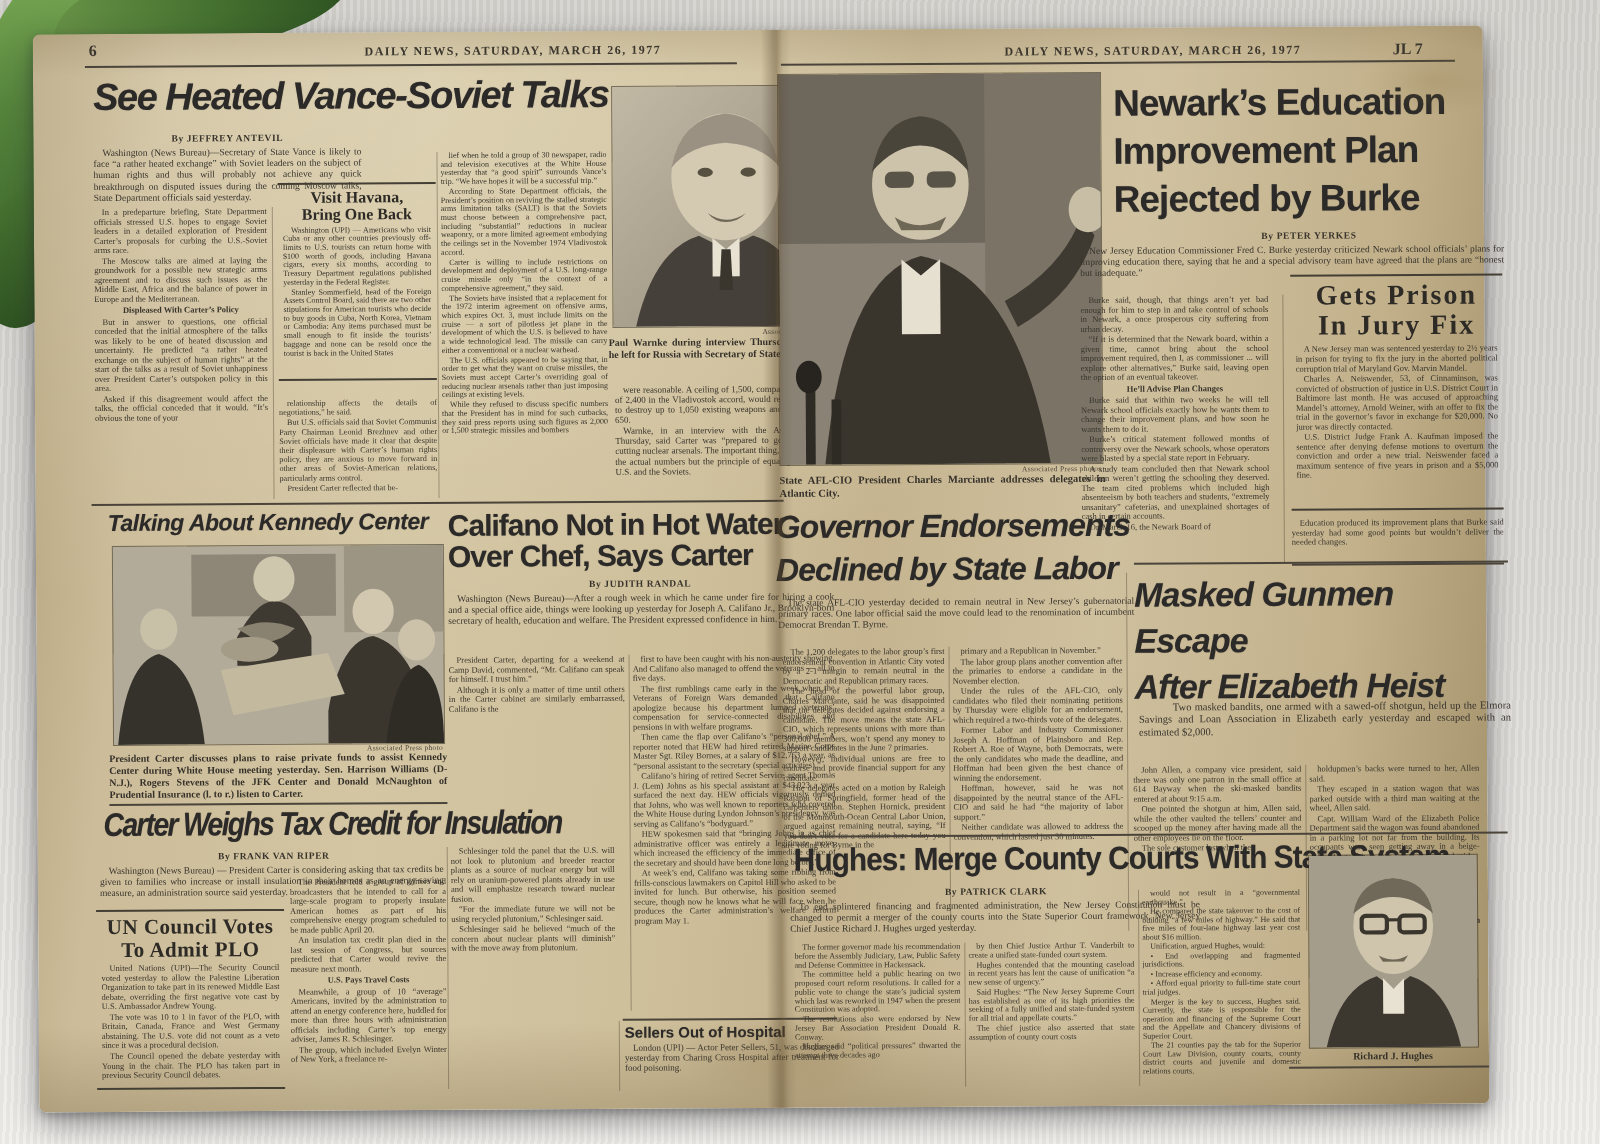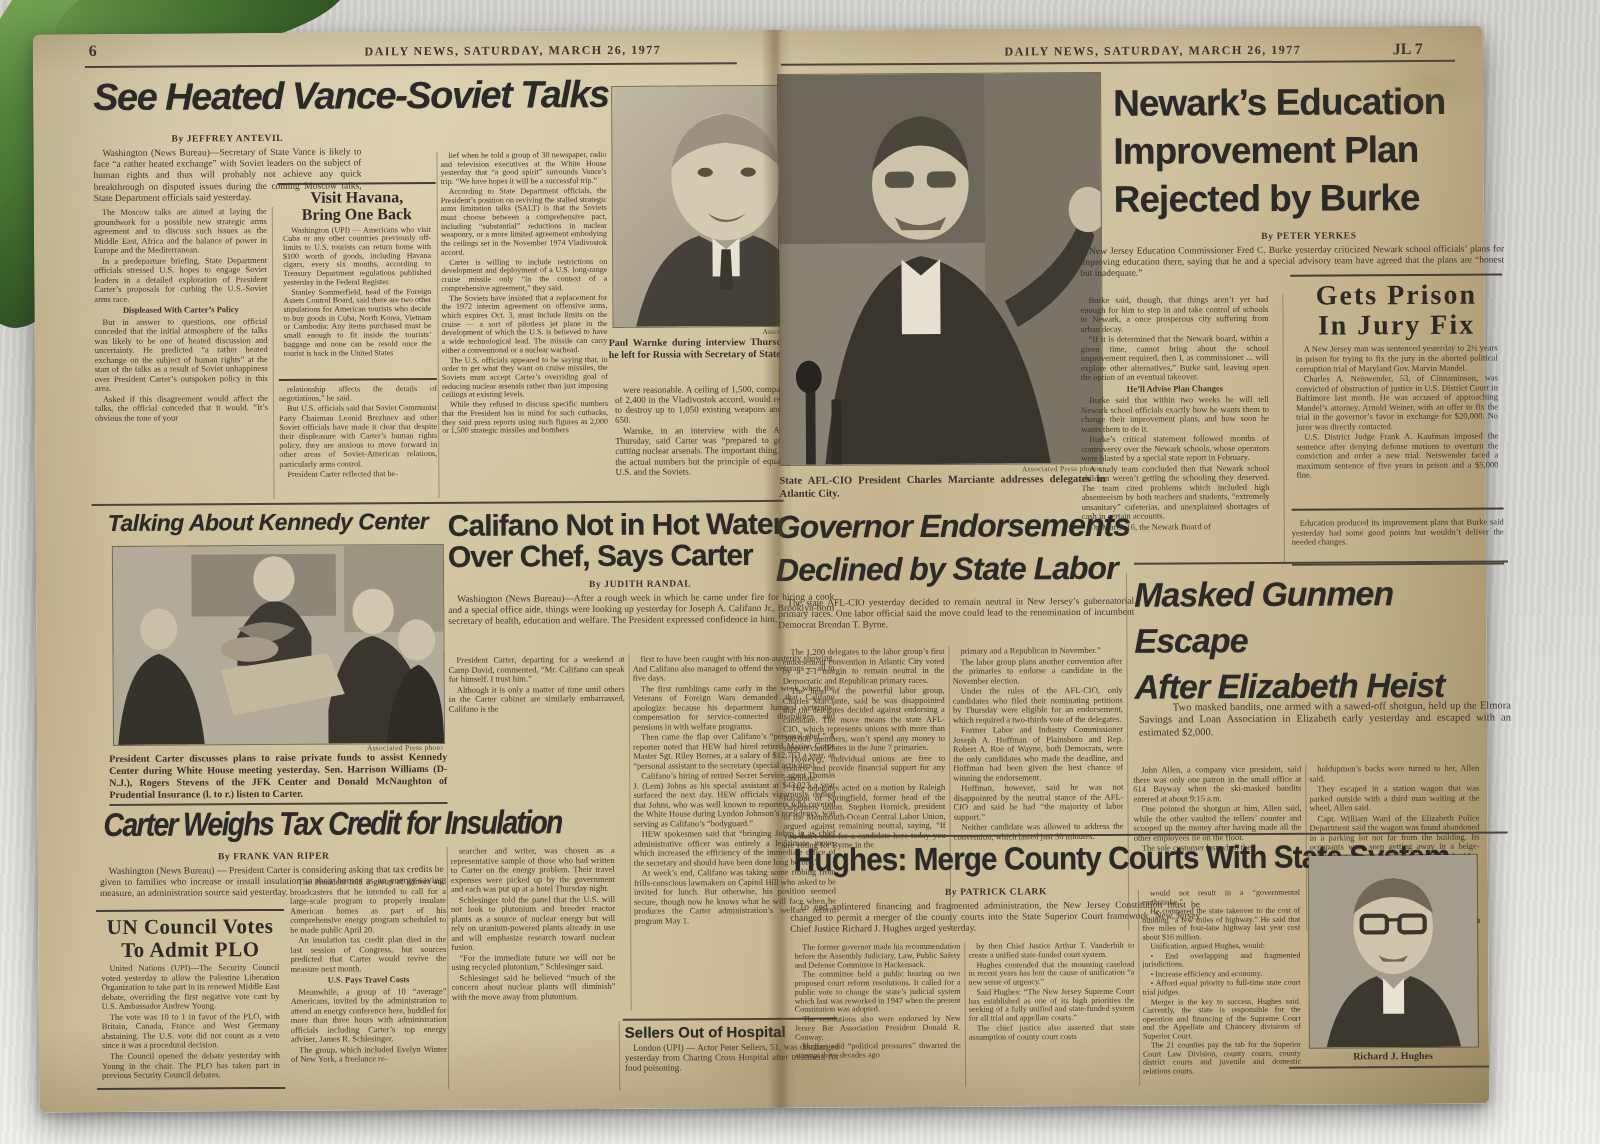--- a/index.html
+++ b/index.html
@@ -62,39 +62,39 @@
     <div class="blk pagenum" style="left:56px;top:8px;">6</div>
     <div class="blk masthead" style="left:290px;top:12px;width:380px;">DAILY NEWS, SATURDAY, MARCH 26, 1977</div>
     <div class="rule-h" style="left:52px;top:32px;width:652px;"></div>
 
     <div class="blk hl italic" style="left:60px;top:44px;width:530px;font-size:38px;letter-spacing:-1.5px;">See Heated Vance-Soviet Talks</div>
     <div class="blk byline" style="left:60px;top:100px;width:268px;">By JEFFREY ANTEVIL</div>
     <div class="blk lead" style="left:60px;top:114px;width:268px;height:58px;">
       <p>Washington (News Bureau)—Secretary of State Vance is likely to face “a rather heated exchange” with Soviet leaders on the subject of human rights and thus will probably not achieve any quick breakthrough on disputed issues during the coming Moscow talks, State Department officials said yesterday.</p>
     </div>
     <div class="blk col" style="left:60px;top:174px;width:173px;height:294px;">
+        <p>In a predeparture briefing, State Department officials stressed U.S. hopes to engage Soviet leaders in a detailed exploration of President Carter’s proposals for curbing the U.S.-Soviet arms race.</p>
         <p>The Moscow talks are aimed at laying the groundwork for a possible new strategic arms agreement and to discuss such issues as the Middle East, Africa and the balance of power in Europe and the Mediterranean.</p>
-        <p>In a predeparture briefing, State Department officials stressed U.S. hopes to engage Soviet leaders in a detailed exploration of President Carter’s proposals for curbing the U.S.-Soviet arms race.</p>
         <p class="subhead">Displeased With Carter’s Policy</p>
         <p>But in answer to questions, one official conceded that the initial atmosphere of the talks was likely to be one of heated discussion and uncertainty. He predicted “a rather heated exchange on the subject of human rights” at the start of the talks as a result of Soviet unhappiness over President Carter’s outspoken policy in this area.</p>
         <p>Asked if this disagreement would affect the talks, the official conceded that it would. “It’s obvious the tone of your</p>
       </div>
     <div class="rule-v" style="left:238px;top:174px;height:292px;"></div>
 
     <div class="blk box" style="left:244px;top:150px;width:158px;height:198px;">
       <div class="serif-hl" style="font-size:16px;">
           <p>Visit Havana,</p>
           <p>Bring One Back</p>
         </div>
       <div class="col s8" style="position:static;margin-top:3px;height:142px;">
           <p>Washington (UPI) — Americans who visit Cuba or any other countries previously off-limits to U.S. tourists can return home with $100 worth of goods, including Havana cigars, every six months, according to Treasury Department regulations published yesterday in the Federal Register.</p>
           <p>Stanley Sommerfield, head of the Foreign Assets Control Board, said there are two other stipulations for American tourists who decide to buy goods in Cuba, North Korea, Vietnam or Cambodia: Any items purchased must be small enough to fit inside the tourists’ baggage and none can be resold once the tourist is back in the United States</p>
         </div>
     </div>
-    <div class="blk col" style="left:244px;top:352px;width:158px;height:112px;font-size:8.2px;">
+    <div class="blk col" style="left:244px;top:366px;width:158px;height:112px;font-size:8.2px;">
         <p>relationship affects the details of negotiations,” he said.</p>
         <p>But U.S. officials said that Soviet Communist Party Chairman Leonid Brezhnev and other Soviet officials have made it clear that despite their displeasure with Carter’s human rights policy, they are anxious to move forward in other areas of Soviet-American relations, particularly arms control.</p>
         <p>President Carter reflected that be-</p>
       </div>
     <div class="rule-v" style="left:403px;top:120px;height:346px;"></div>
 
     <div class="blk col s8" style="left:407px;top:120px;width:166px;height:348px;">
         <p>lief when he told a group of 30 newspaper, radio and television executives at the White House yesterday that “a good spirit” surrounds Vance’s trip. “We have hopes it will be a successful trip.”</p>
         <p>According to State Department officials, the President’s position on reviving the stalled strategic arms limitation talks (SALT) is that the Soviets must choose between a comprehensive pact, including “substantial” reductions in nuclear weaponry, or a more limited agreement embodying the ceilings set in the November 1974 Vladivostok accord.</p>
         <p>Carter is willing to include restrictions on development and deployment of a U.S. long-range cruise missile only “in the context of a comprehensive agreement,” they said.</p>
@@ -196,21 +196,20 @@
     </div>
     <div class="blk col" style="left:252px;top:845px;width:156px;height:212px;">
         <p>The President told a group of editors and broadcasters that he intended to call for a large-scale program to properly insulate American homes as part of his comprehensive energy program scheduled to be made public April 20.</p>
         <p>An insulation tax credit plan died in the last session of Congress, but sources predicted that Carter would revive the measure next month.</p>
         <p class="subhead">U.S. Pays Travel Costs</p>
         <p>Meanwhile, a group of 10 “average” Americans, invited by the administration to attend an energy conference here, huddled for more than three hours with administration officials including Carter’s top energy adviser, James R. Schlesinger.</p>
         <p>The group, which included Evelyn Winter of New York, a freelance re-</p>
       </div>
     <div class="rule-v" style="left:409px;top:815px;height:242px;"></div>
     <div class="blk col" style="left:413px;top:815px;width:164px;height:242px;">
-        <p>searcher and writer, was chosen as a representative sample of those who had written to Carter on the energy problem. Their travel expenses were picked up by the government and each was put up at a hotel Thursday night.</p>
         <p>Schlesinger told the panel that the U.S. will not look to plutonium and breeder reactor plants as a source of nuclear energy but will rely on uranium-powered plants already in use and will emphasize research toward nuclear fusion.</p>
         <p>“For the immediate future we will not be using recycled plutonium,” Schlesinger said.</p>
         <p>Schlesinger said he believed “much of the concern about nuclear plants will diminish” with the move away from plutonium.</p>
       </div>
     <div class="rule-v" style="left:580px;top:990px;height:70px;"></div>
 
     <div class="rule-h" style="left:584px;top:988px;width:214px;height:1.5px;"></div>
     <div class="blk hl" style="left:586px;top:994px;width:214px;font-size:15px;">Sellers Out of Hospital</div>
     <div class="blk col" style="left:586px;top:1012px;width:214px;height:48px;font-size:9px;">
       <p>London (UPI) — Actor Peter Sellers, 51, was discharged yesterday from Charing Cross Hospital after treatment for food poisoning.</p>

